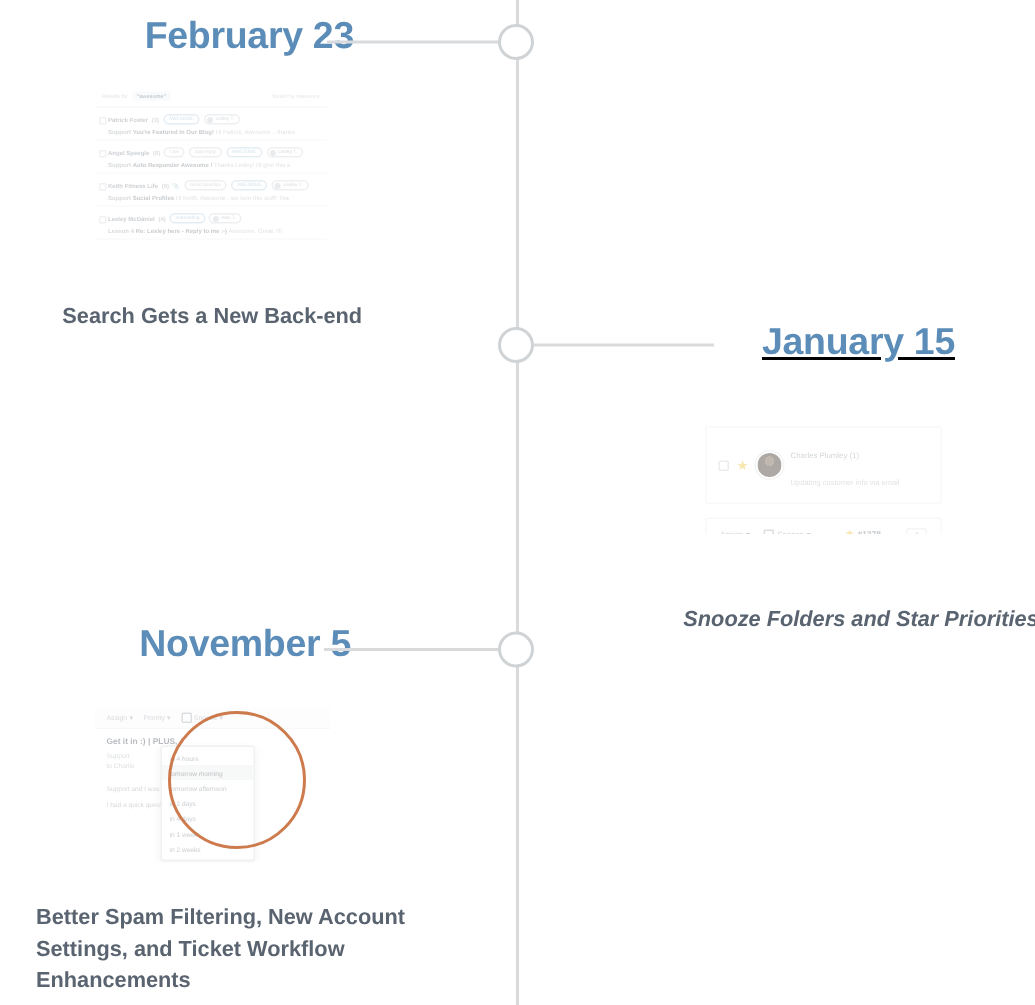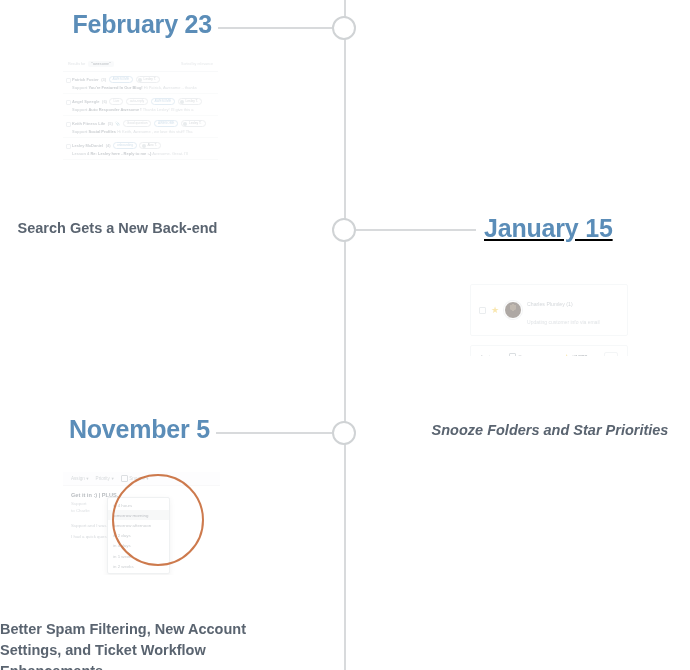--- a/index.html
+++ b/index.html
@@ -39,35 +39,35 @@
   .timeline-connector {
     position: absolute;
     height: 2px;
     background: #d8dadc;
     z-index: 1;
   }
 
   
   .entry {
     position: absolute;
+    padding-left: 24px;
   }
   .entry-date {
     color: #5b8db8;
     font-size: 25px;
     font-weight: bold;
     letter-spacing: -0.2px;
     white-space: nowrap;
     line-height: 1;
   }
   .entry-title {
     color: #5a6470;
     font-size: 14.5px;
     font-weight: bold;
     line-height: 1.45;
-    margin-top: 17px;
   }
   .entry-left .entry-date,
   .entry-left .entry-title { text-align: right; }
   .entry-right .entry-date,
   .entry-right .entry-title { text-align: left; }
 
   
   .shot {
     position: absolute;
     background: #ffffff;

